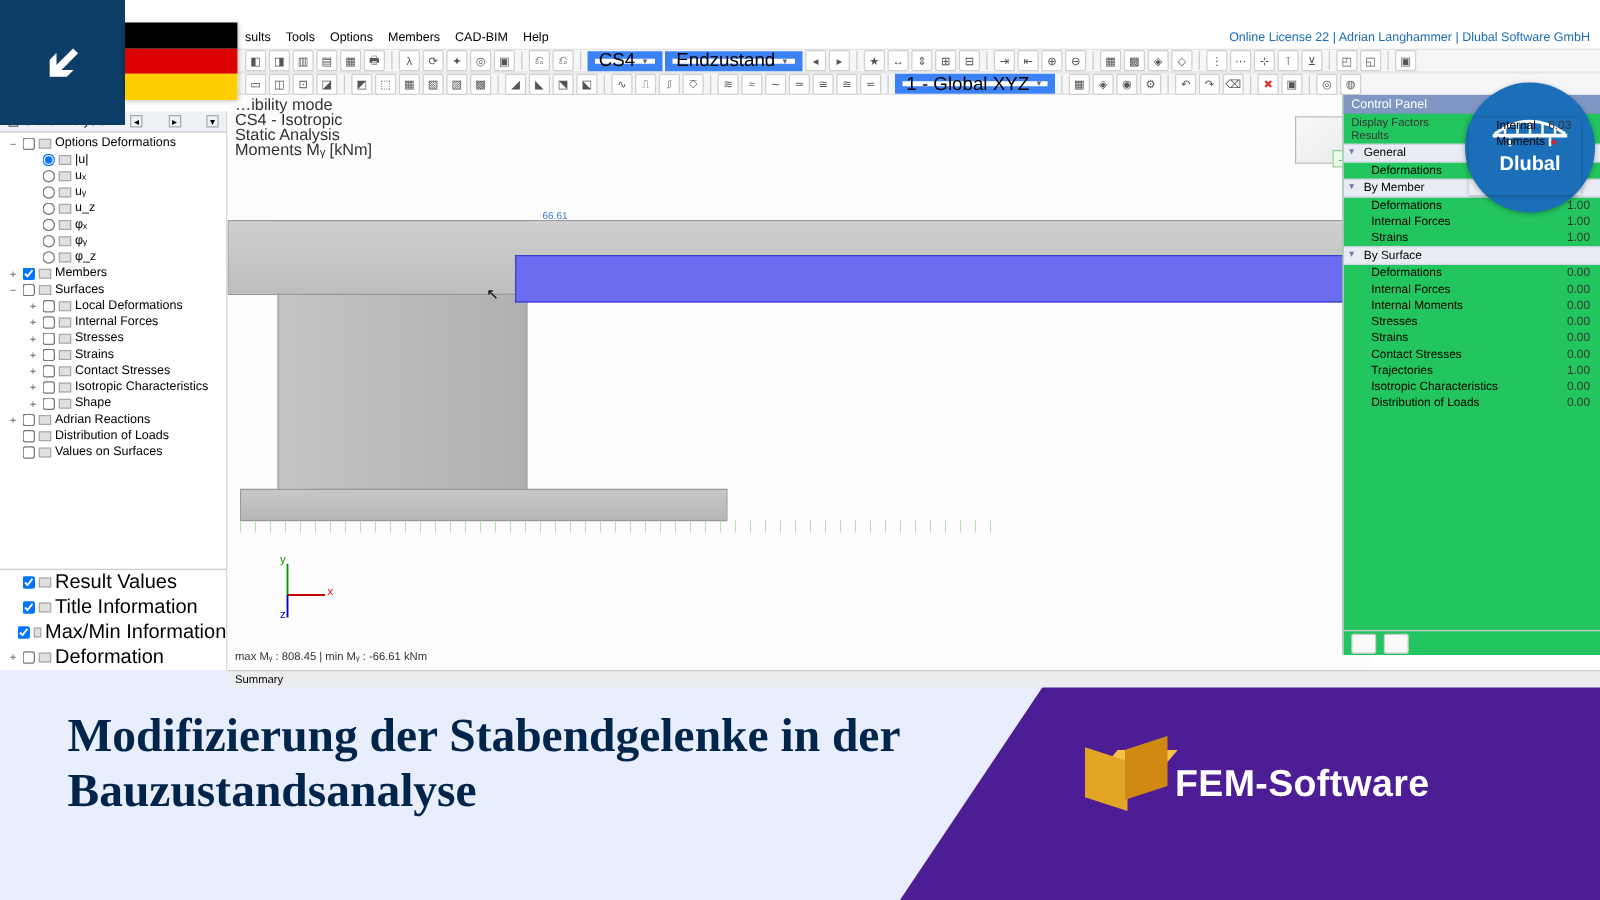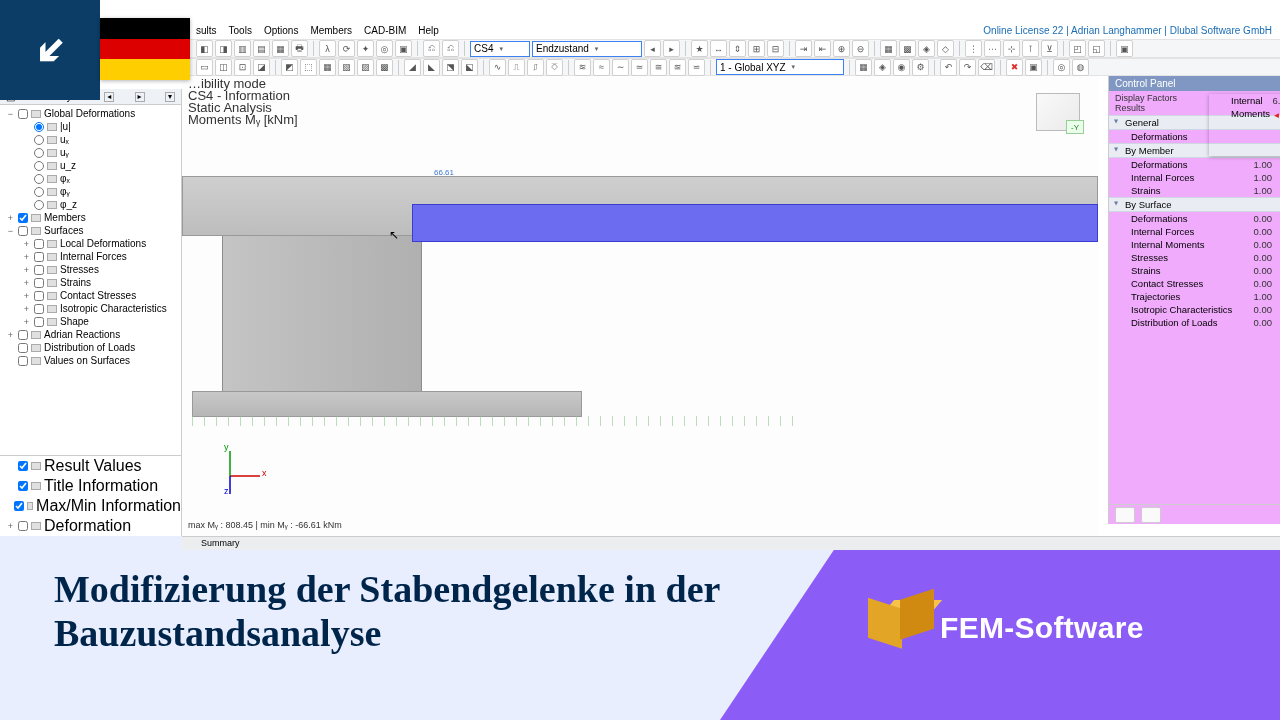--- a/index.html
+++ b/index.html
@@ -23,21 +23,21 @@
   
   .menubar { position:absolute; top:22px; left:0; right:0; height:17px; display:flex; align-items:center; font-size:10px; padding-left:196px; gap:12px; background:#fff; }
   .menubar .right { position:absolute; right:8px; color:#1a6db5; font-size:10px; }
 
   
   .toolbar { position:absolute; left:0; right:0; height:20px; display:flex; align-items:center; gap:2px; padding-left:196px; background:#f5f6f7; border-top:1px solid #e3e3e3; border-bottom:1px solid #e3e3e3; }
   .tb1 { top:39px; height:19px;}
   .tb2 { top:58px; height:18px;}
   .tbtn { width:17px; height:17px; background:#fff; border:1px solid #d0d0d0; border-radius:2px; display:flex; align-items:center; justify-content:center; font-size:9px; color:#555; flex:0 0 auto; }
   .tsep { width:1px; height:15px; background:#ccc; margin:0 3px; flex:0 0 auto; }
-  .tsel { height:16px; font-size:10px; border:1px solid #3b82f6; background:#fff; padding:0 3px; display:flex; align-items:center; gap:3px; flex:0 0 auto;}
+  .tsel { height:16px; font-size:15px; border:6px solid #3b82f6; background:#fff; padding:0 3px; display:flex; align-items:center; gap:3px; flex:0 0 auto;}
   .tsel::after{content:"▾"; font-size:7px; color:#666; margin-left:3px;}
 
   
   .nav { position:absolute; top:89px; left:0; width:182px; bottom:184px; background:#fff; border-right:1px solid #ccc; overflow:hidden; }
   .nav-hdr { background:#eef1f5; border-bottom:1px solid #ccc; padding:2px 6px; font-size:10px; display:flex; align-items:center; gap:4px; }
   .nav-hdr .mini{ width:10px;height:10px;border:1px solid #aaa;font-size:8px;display:flex;align-items:center;justify-content:center;margin-left:auto;}
   .tree { font-size:10px; padding:2px 2px 2px 4px; }
   .node { display:flex; align-items:center; gap:3px; padding:1px 0 1px 2px; white-space:nowrap; }
   .node .tw { width:9px; text-align:center; color:#666; font-size:9px;}
   .node input[type=checkbox]{ width:10px; height:10px; }
@@ -61,38 +61,38 @@
   .beam { position:absolute; top:128px; left:230px; right:0; height:38px; background:#6b6cf0; border:1px solid #3b3dd0;}
   .column { position:absolute; top:100px; left:40px; width:200px; height:235px; background:linear-gradient(90deg,#c4c4c4,#b0b0b0); border:1px solid #8d8d8d;}
   .footing{ position:absolute; top:315px; left:10px; width:390px; height:26px; background:linear-gradient(#c8c8c8,#b6b6b6); border:1px solid #999;}
   .moment-fill{ position:absolute; top:160px; left:260px; right:0; bottom:30px; overflow:hidden;}
   .moment-fill .shape{ width:140%; height:170%; border-radius:50%; background:radial-gradient(circle at 100% 0,#fff0 0%,#f9cfcf 30%,#f3bebe 60%,#edadad 100%); position:absolute; top:-10%; right:-45%; transform:rotate(-5deg); opacity:.9;}
   .moment-fill::before{content:"";position:absolute;inset:0;background:repeating-linear-gradient(90deg,#e79a9a 0 1px,transparent 1px 3px); opacity:.25;}
   .dim-label{position:absolute; top:92px; left:252px; font-size:8px; color:#3a7ad1;}
   .scale-marks{position:absolute; top:340px; left:10px; right:300px; height:10px; background:repeating-linear-gradient(90deg,#8ec78e 0 1px, transparent 1px 12px); opacity:.6;}
   .mouse-cursor{position:absolute; top:152px; left:207px; font-size:12px; color:#000;}
   
-  .summary{position:absolute;left:182px;right:0;bottom:184px;height:14px;background:#ecedef;border-top:1px solid #ccc;font-size:9px;padding:1px 19px; transform:translateY(14px); z-index:5;}
-
-  
-  .ctrl { position:absolute; top:76px; right:0; width:172px; bottom:196px; background:#f0abfc; border-left:1px solid #ccc; font-size:9.5px; }
+  .summary{position:absolute;left:182px;right:0;bottom:184px;height:14px;background:#ecedef;border-top:1px solid #ccc;font-size:9px;padding:1px 6px; transform:translateY(14px); z-index:5;}
+
+  
+  .ctrl { position:absolute; top:76px; right:0; width:206px; bottom:196px; background:#22c55e; border-left:1px solid #ccc; font-size:9.5px; }
   .ctrl-hdr{ background:#7f97c2; color:#fff; font-size:10px; padding:2px 6px; }
   .ctrl-sub{ padding:2px 6px; font-size:9px; color:#333;}
   .grp-hdr{ background:#e9ecf2; border-top:1px solid #cfd6e4; border-bottom:1px solid #cfd6e4; padding:1px 6px 1px 16px; font-size:9.5px; position:relative;}
   .grp-hdr::before{content:"▸"; position:absolute; left:5px; top:1px; font-size:8px; color:#6a7da5; transform:rotate(90deg);}
   .row{ display:flex; justify-content:space-between; padding:0 8px 0 22px; line-height:13px;}
   .row .val{ color:#333; }
   .row.flag .val::after{content:" ◄"; color:#d22; font-size:8px;}
   .ctrl-foot{ position:absolute; bottom:0; left:0; right:0; height:20px; border-top:1px solid #ccc; display:flex; gap:6px; align-items:center; justify-content:flex-start; padding:0 6px;}
   .ctrl-foot .fbtn{ width:20px;height:16px;border:1px solid #ccc;background:#fafafa;border-radius:2px;}
 
   
   .banner { position:absolute; left:0; right:0; bottom:0; height:184px; background:#e9eeff; overflow:hidden; }
   .banner-title { position:absolute; left:54px; top:32px; right:480px; font-family: Georgia, "Times New Roman", serif; font-size:38px; font-weight:700; color:#00254a; line-height:1.15; }
-  .banner-wedge { position:absolute; right:0; top:0; bottom:0; width:560px; background:#8b5cf6; clip-path: polygon(22% 0, 100% 0, 100% 100%, 0 100%); display:flex; align-items:center; }
+  .banner-wedge { position:absolute; right:0; top:0; bottom:0; width:560px; background:#4c1d95; clip-path: polygon(22% 0, 100% 0, 100% 100%, 0 100%); display:flex; align-items:center; }
   .banner-fem { color:#fff; font-size:30px; font-weight:700; margin-left:220px; letter-spacing:.3px; font-family: Arial, sans-serif;}
   .cube3d{ position:absolute; left:150px; top:62px; width:64px; height:64px; }
   .cube3d .f{position:absolute;}
   .cube3d .top{width:48px;height:28px;background:#f6c24a;transform:skewX(-40deg) scaleY(.55) translate(14px,-8px);}
   .cube3d .left{width:34px;height:40px;background:#e3a526;transform:skewY(18deg) translate(-2px,6px);}
   .cube3d .right{width:34px;height:40px;background:#d08a12;transform:skewY(-18deg) translate(30px,6px);}
 
   
   .dlubal-badge{position:absolute; top:66px; right:4px; width:104px; height:104px; border-radius:50%; background:#1b6fb8; display:flex; flex-direction:column; align-items:center; justify-content:center; z-index:40; box-shadow:0 1px 4px rgba(0,0,0,.3);}
   .dlubal-badge .bridge{ width:60px; height:26px; }
@@ -229,21 +229,21 @@
     <span>Static Analysis</span>
     <span class="mini">◂</span>
     <span class="mini">▸</span>
     <span class="mini">▾</span>
   </div>
   <div class="tree">
     <div class="node">
           <span class="tw">−</span>
           <input type="checkbox" style="">
           <span class="sw"></span>
-          <span>Global Deformations</span>
+          <span>Options Deformations</span>
         </div>
     <div id="gd-items">
           <div class="node indent1">
             <span class="tw"></span>
             <input type="radio" name="gd" checked="" style="">
             <span class="sw"></span>
             <span>|u|</span>
           </div>
           <div class="node indent1">
             <span class="tw"></span>
@@ -381,21 +381,21 @@
           <input type="checkbox" style="">
           <span class="sw"></span>
           <span>Deformation</span>
         </div>
       </div>
 </div>
 
 <div class="view">
   <div class="view-text">
     <div>…ibility mode</div>
-    <div>CS4 - Information</div>
+    <div>CS4 - Isotropic</div>
     <div>Static Analysis</div>
     <div>Moments Mᵧ [kNm]</div>
   </div>
   <div class="axis-cube">
     <div class="cube"></div>
     <div class="tag">-Y</div>
   </div>
 
   <div class="column"></div>
   <div class="slab"></div>
@@ -486,20 +486,34 @@
           <span>Distribution of Loads</span>
           <span class="val">0.00</span>
         </div>
       </div>
   <div class="ctrl-foot">
     <div class="fbtn"></div>
     <div class="fbtn"></div>
   </div>
 </div>
 
+<div class="dlubal-badge">
+  <svg class="bridge" viewBox="0 0 60 26">
+    <rect x="0" y="12" width="60" height="3" fill="#fff"></rect>
+    <path d="M2 12 Q30 -8 58 12" stroke="#fff" stroke-width="2.5" fill="none"></path>
+    <line x1="10" y1="12" x2="10" y2="7" stroke="#fff" stroke-width="2"></line>
+    <line x1="20" y1="12" x2="20" y2="3" stroke="#fff" stroke-width="2"></line>
+    <line x1="30" y1="12" x2="30" y2="1" stroke="#fff" stroke-width="2"></line>
+    <line x1="40" y1="12" x2="40" y2="3" stroke="#fff" stroke-width="2"></line>
+    <line x1="50" y1="12" x2="50" y2="7" stroke="#fff" stroke-width="2"></line>
+    <line x1="14" y1="15" x2="14" y2="22" stroke="#fff" stroke-width="2"></line>
+    <line x1="46" y1="15" x2="46" y2="22" stroke="#fff" stroke-width="2"></line>
+  </svg>
+  <div class="txt">Dlubal</div>
+</div>
 
 <div class="banner">
   <div class="banner-title">Modifizierung der Stabendgelenke in der Bauzustandsanalyse</div>
   <div class="banner-wedge">
     <div class="cube3d">
       <div class="f top"></div>
           <div class="f left"></div>
           <div class="f right"></div>
     </div>
     <div class="banner-fem">FEM-Software</div>

